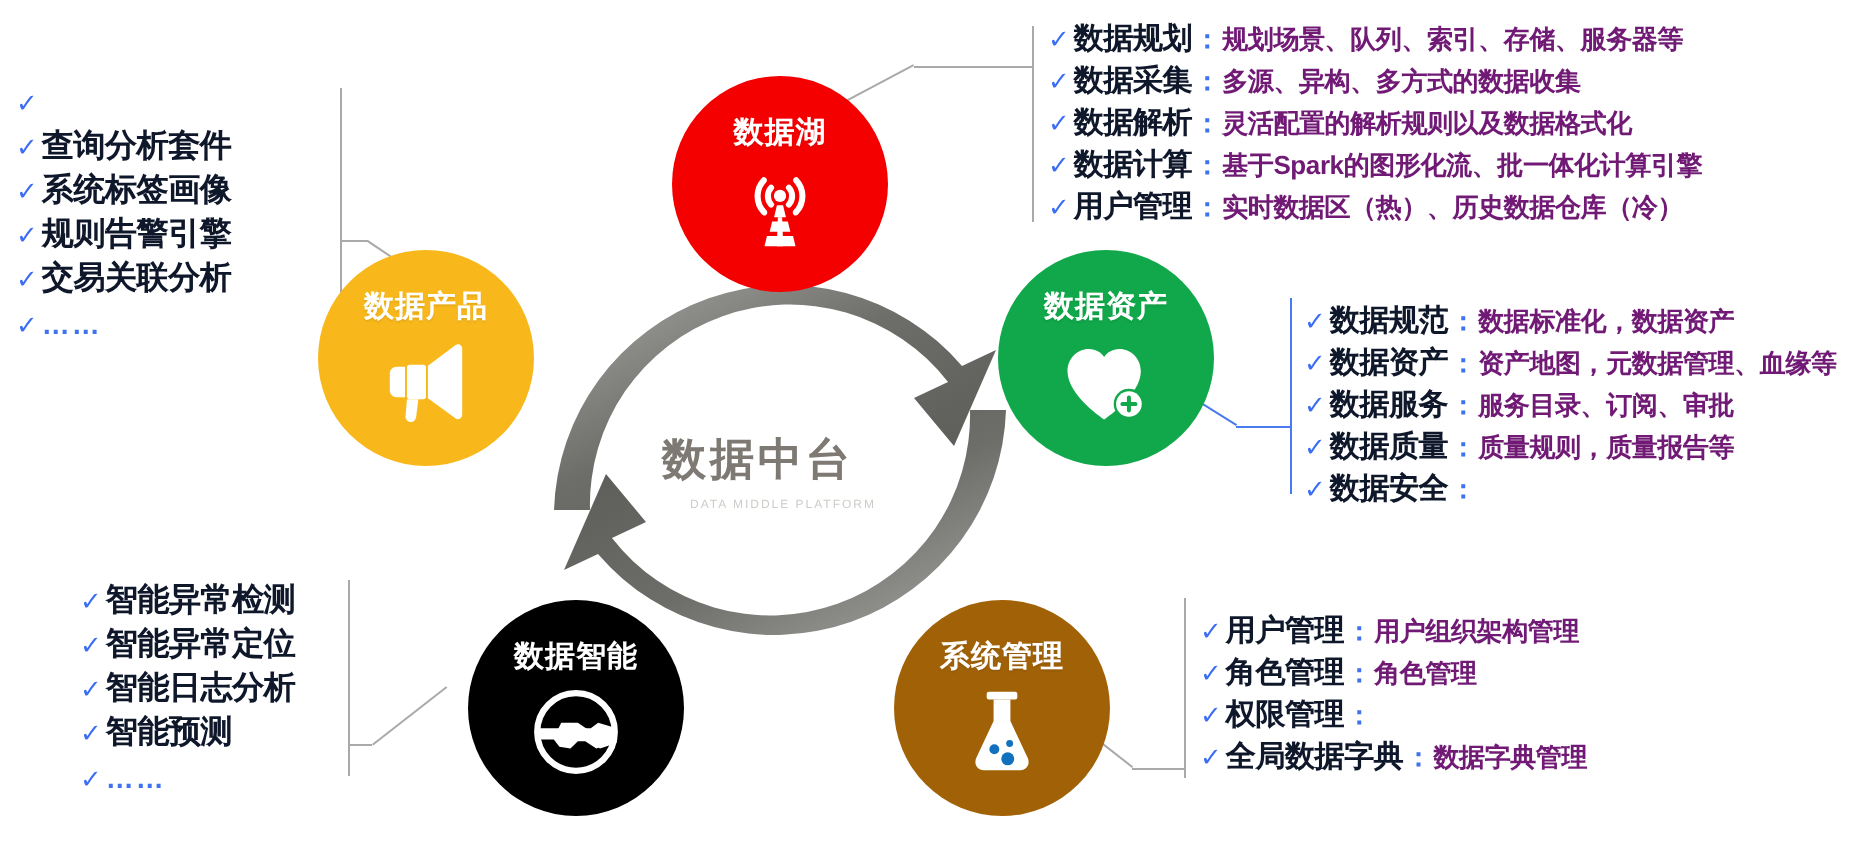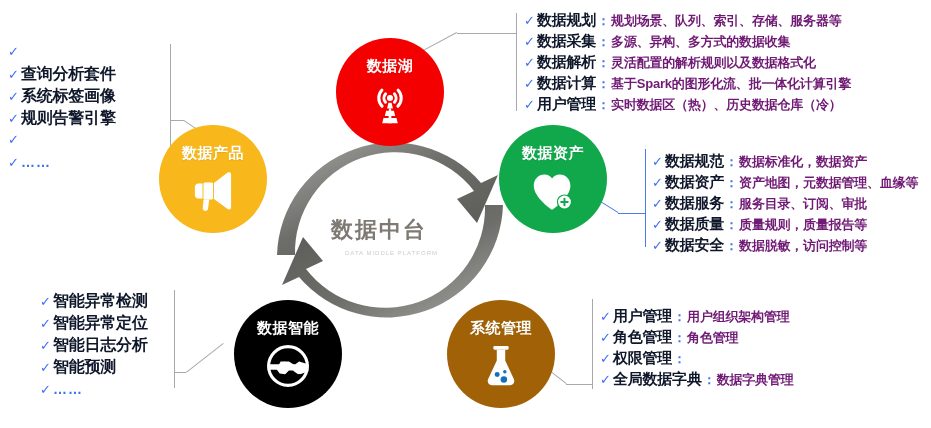--- a/index.html
+++ b/index.html
@@ -272,20 +272,21 @@
     <div class="line">
       <span class="tick">✓</span>
       <span class="term">系统标签画像</span>
     </div>
     <div class="line">
       <span class="tick">✓</span>
       <span class="term">规则告警引擎</span>
     </div>
     <div class="line">
       <span class="tick">✓</span>
+      <span class="term">交易关联分析</span>
     </div>
     <div class="line">
       <span class="tick">✓</span>
       <span class="dots">……</span>
     </div>
   </div>
 
   <div class="block" style="left:524px; top:9px;">
     <div class="line">
       <span class="tick">✓</span>
@@ -341,21 +342,20 @@
     <div class="line">
       <span class="tick">✓</span>
       <span class="term">数据质量</span>
       <span class="sep">：</span>
       <span class="desc">质量规则，质量报告等</span>
     </div>
     <div class="line">
       <span class="tick">✓</span>
       <span class="term">数据安全</span>
       <span class="sep">：</span>
-      <span class="desc">数据脱敏，访问控制等</span>
     </div>
   </div>
 
   <div class="block" style="left:600px; top:305px;">
     <div class="line">
       <span class="tick">✓</span>
       <span class="term">用户管理</span>
       <span class="sep">：</span>
       <span class="desc">用户组织架构管理</span>
     </div>

